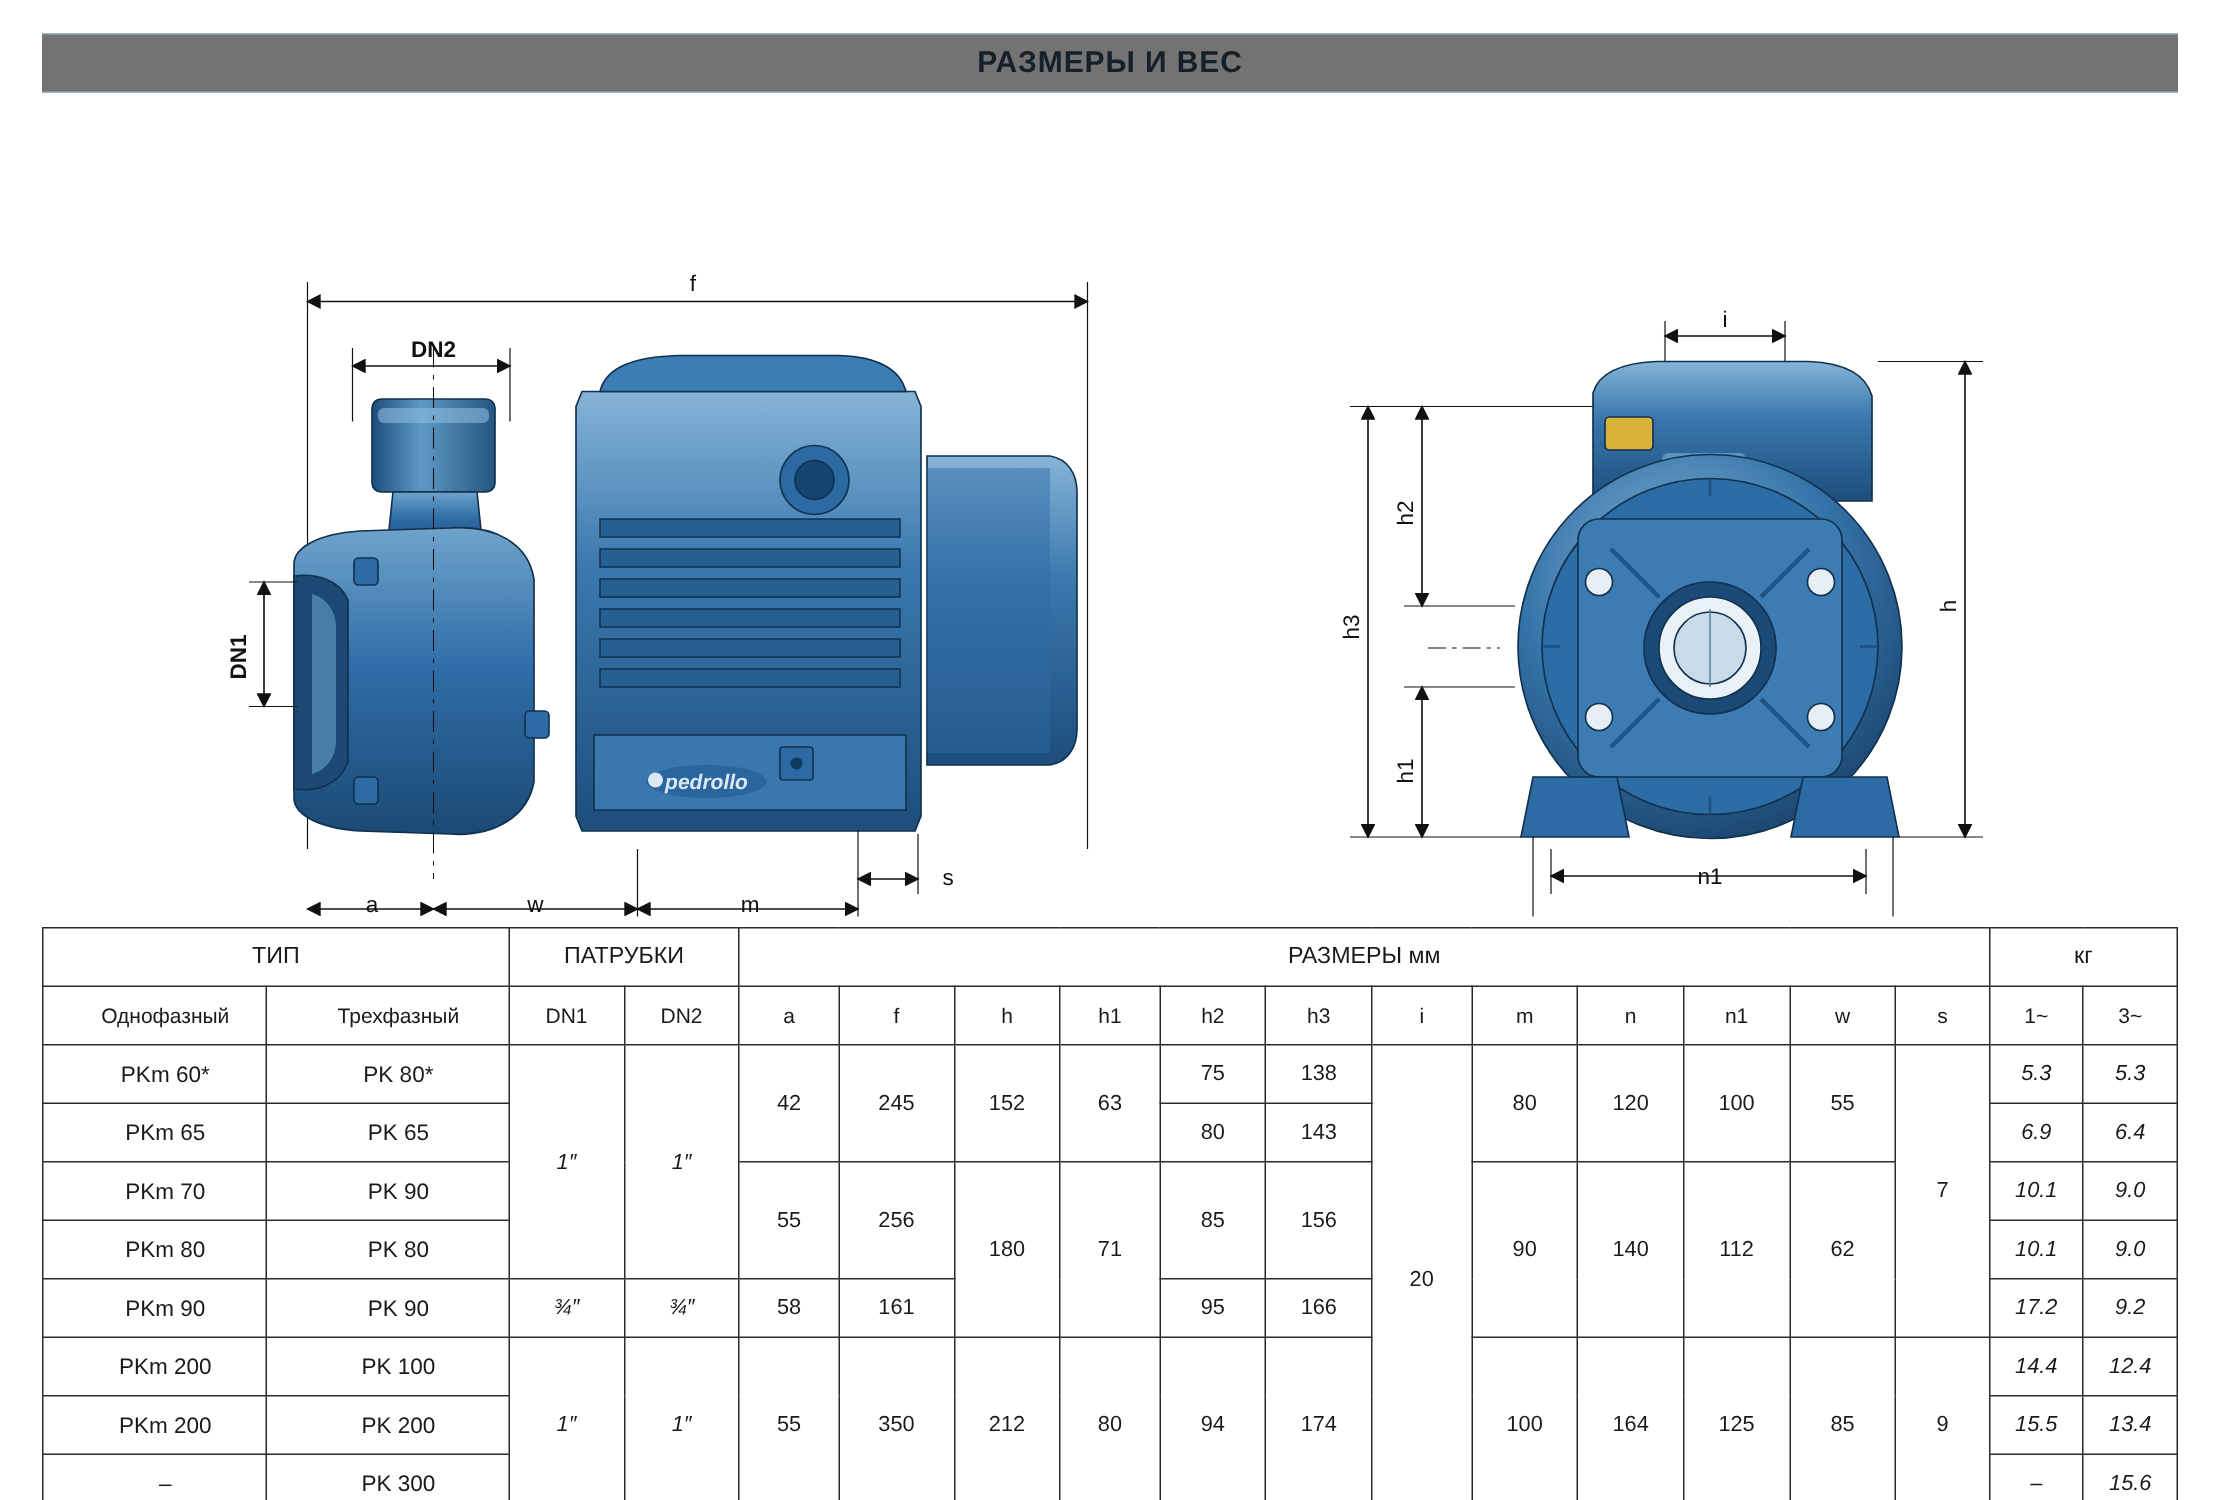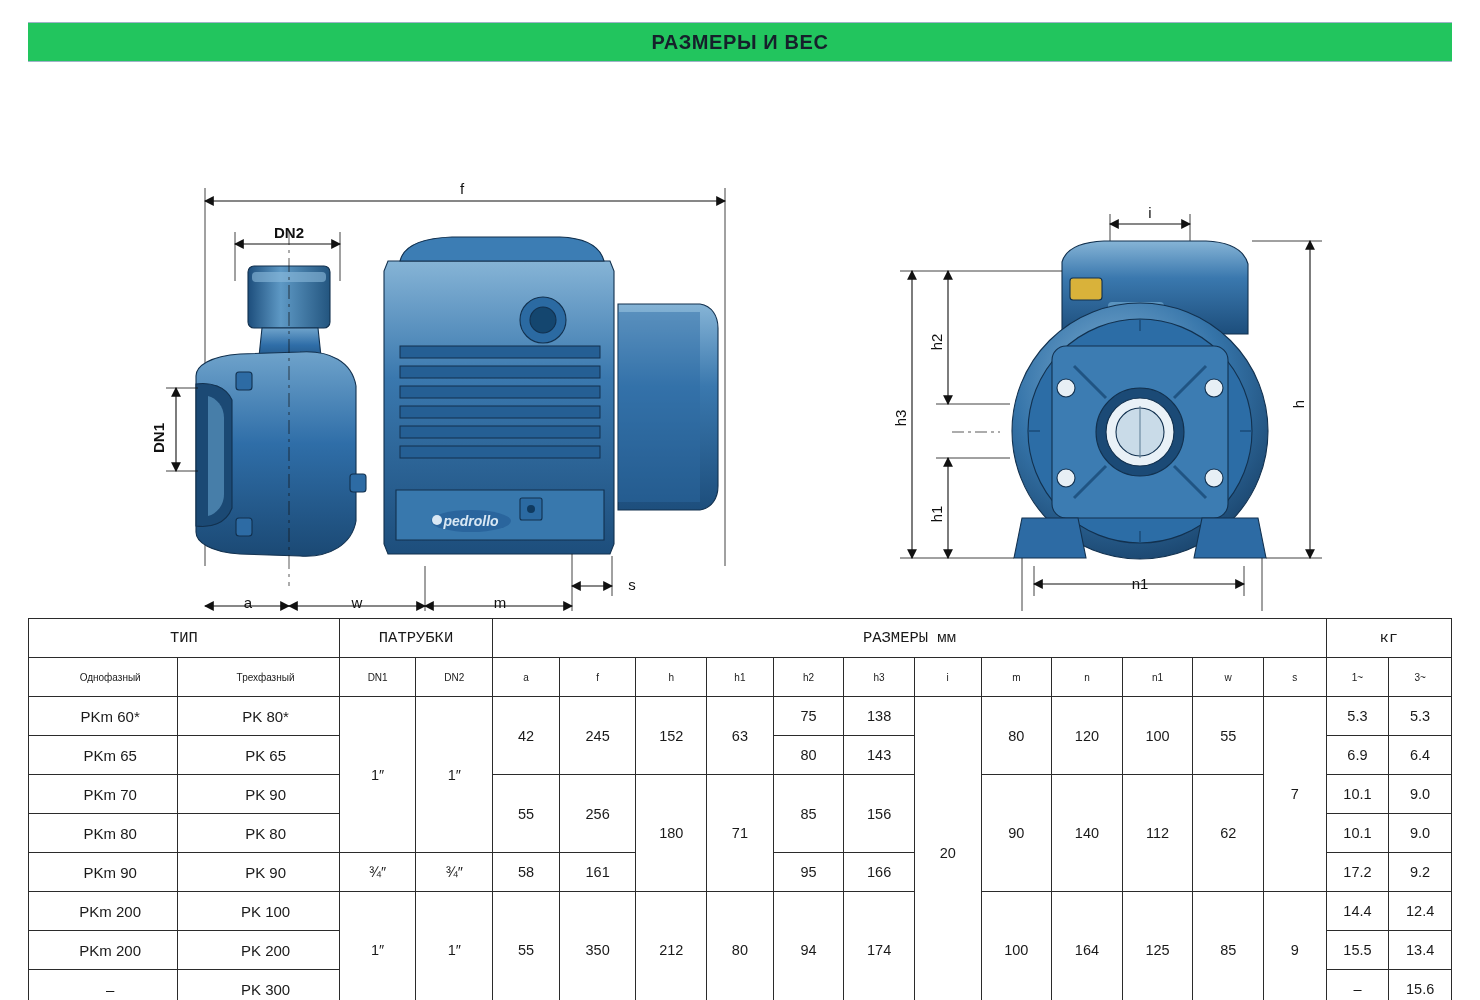--- a/index.html
+++ b/index.html
@@ -15,21 +15,21 @@
     overflow: hidden;
   }
 
   
   .header {
     position: absolute;
     left: 28px;
     top: 22px;
     width: 1424px;
     height: 38px;
-    background: #22c55e;
+    background: #737373;
     border-top: 1px solid #9fb3c8;
     border-bottom: 1px solid #9fb3c8;
     display: flex;
     align-items: center;
     justify-content: center;
   }
   .header-title {
     font-size: 20px;
     font-weight: bold;
     letter-spacing: 0.6px;
@@ -64,33 +64,32 @@
     text-align: center;
     vertical-align: middle;
     padding: 0;
     height: 38px;
     font-weight: normal;
   }
   .thead-top th {
     font-size: 15.5px;
     font-weight: bold;
     height: 34px;
-    font-family: Liberation Mono, monospace;
   }
   .thead-sub th {
-    font-size: 10px;
+    font-size: 14px;
     font-weight: bold;
     height: 34px;
   }
   .type-cell {
     text-align: left;
     padding-left: 14px !important;
     font-size: 15px;
   }
-  .bold { font-weight: bold; }
+  .bold { font-weight: bold; font-style: italic; }
   .h-row { height: 38px; margin-left: 40px; }
 </style>
 </head>
 <body>
 
 <div class="header">
   <div class="header-title">РАЗМЕРЫ И ВЕС</div>
 </div>
 
 <div class="drawings">

